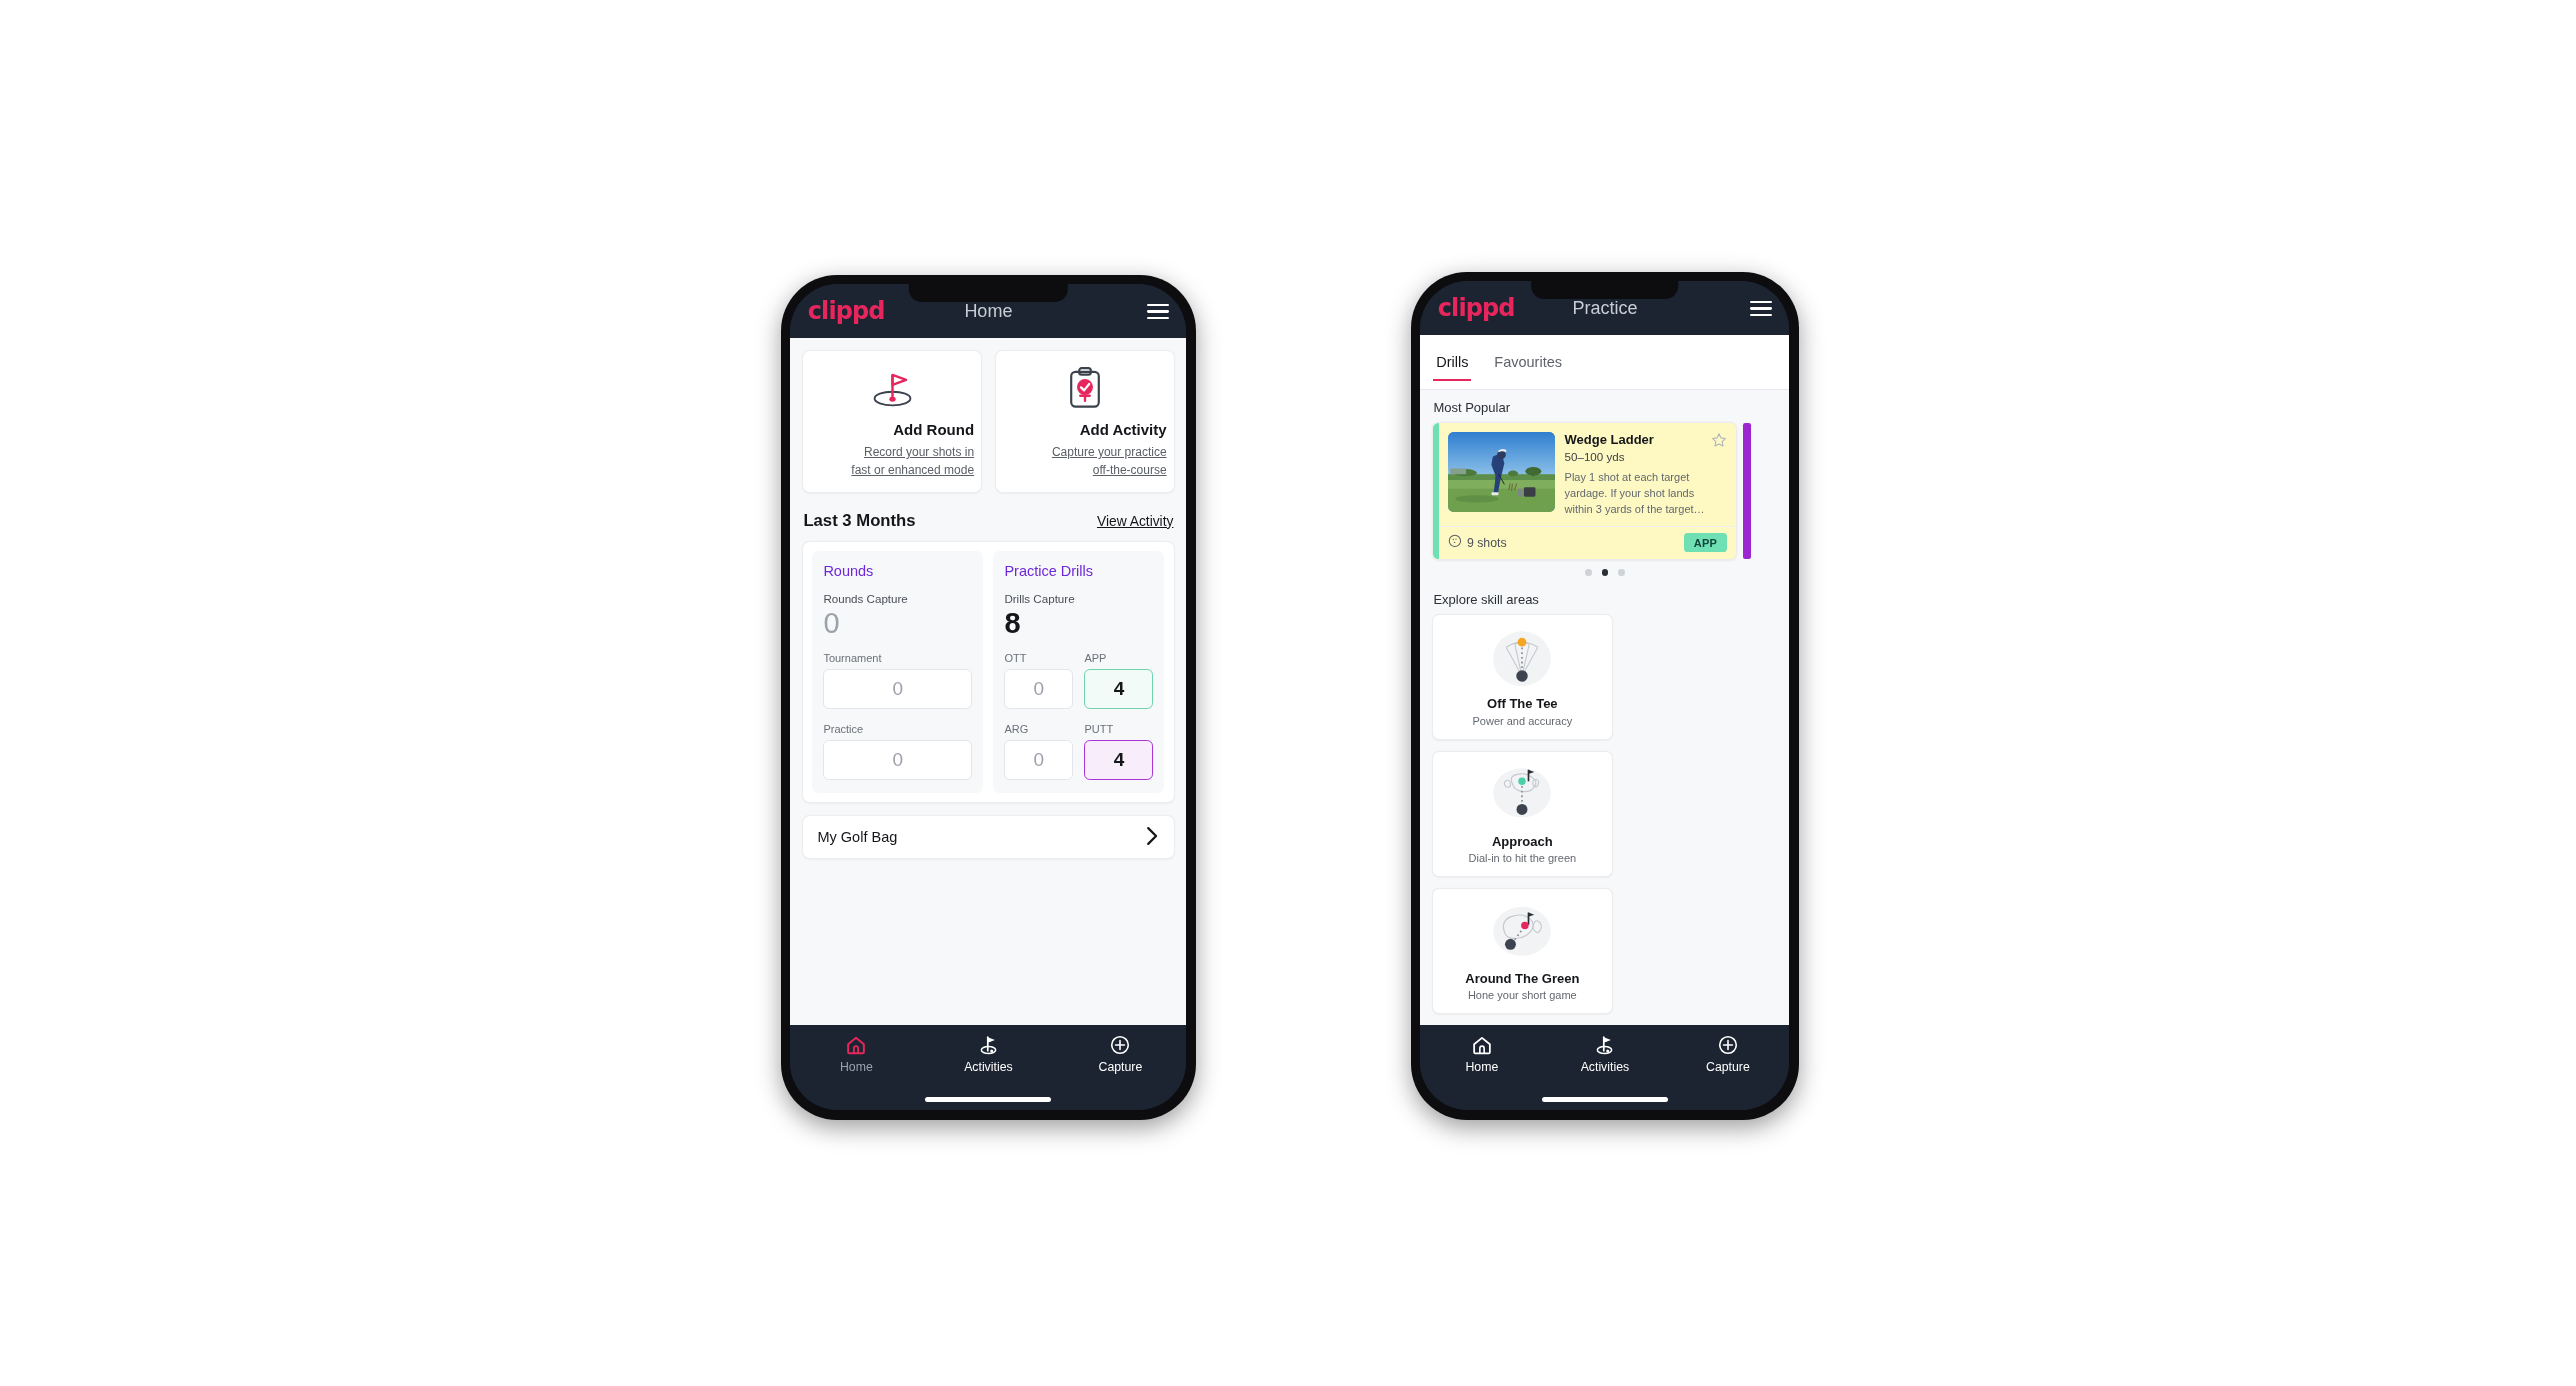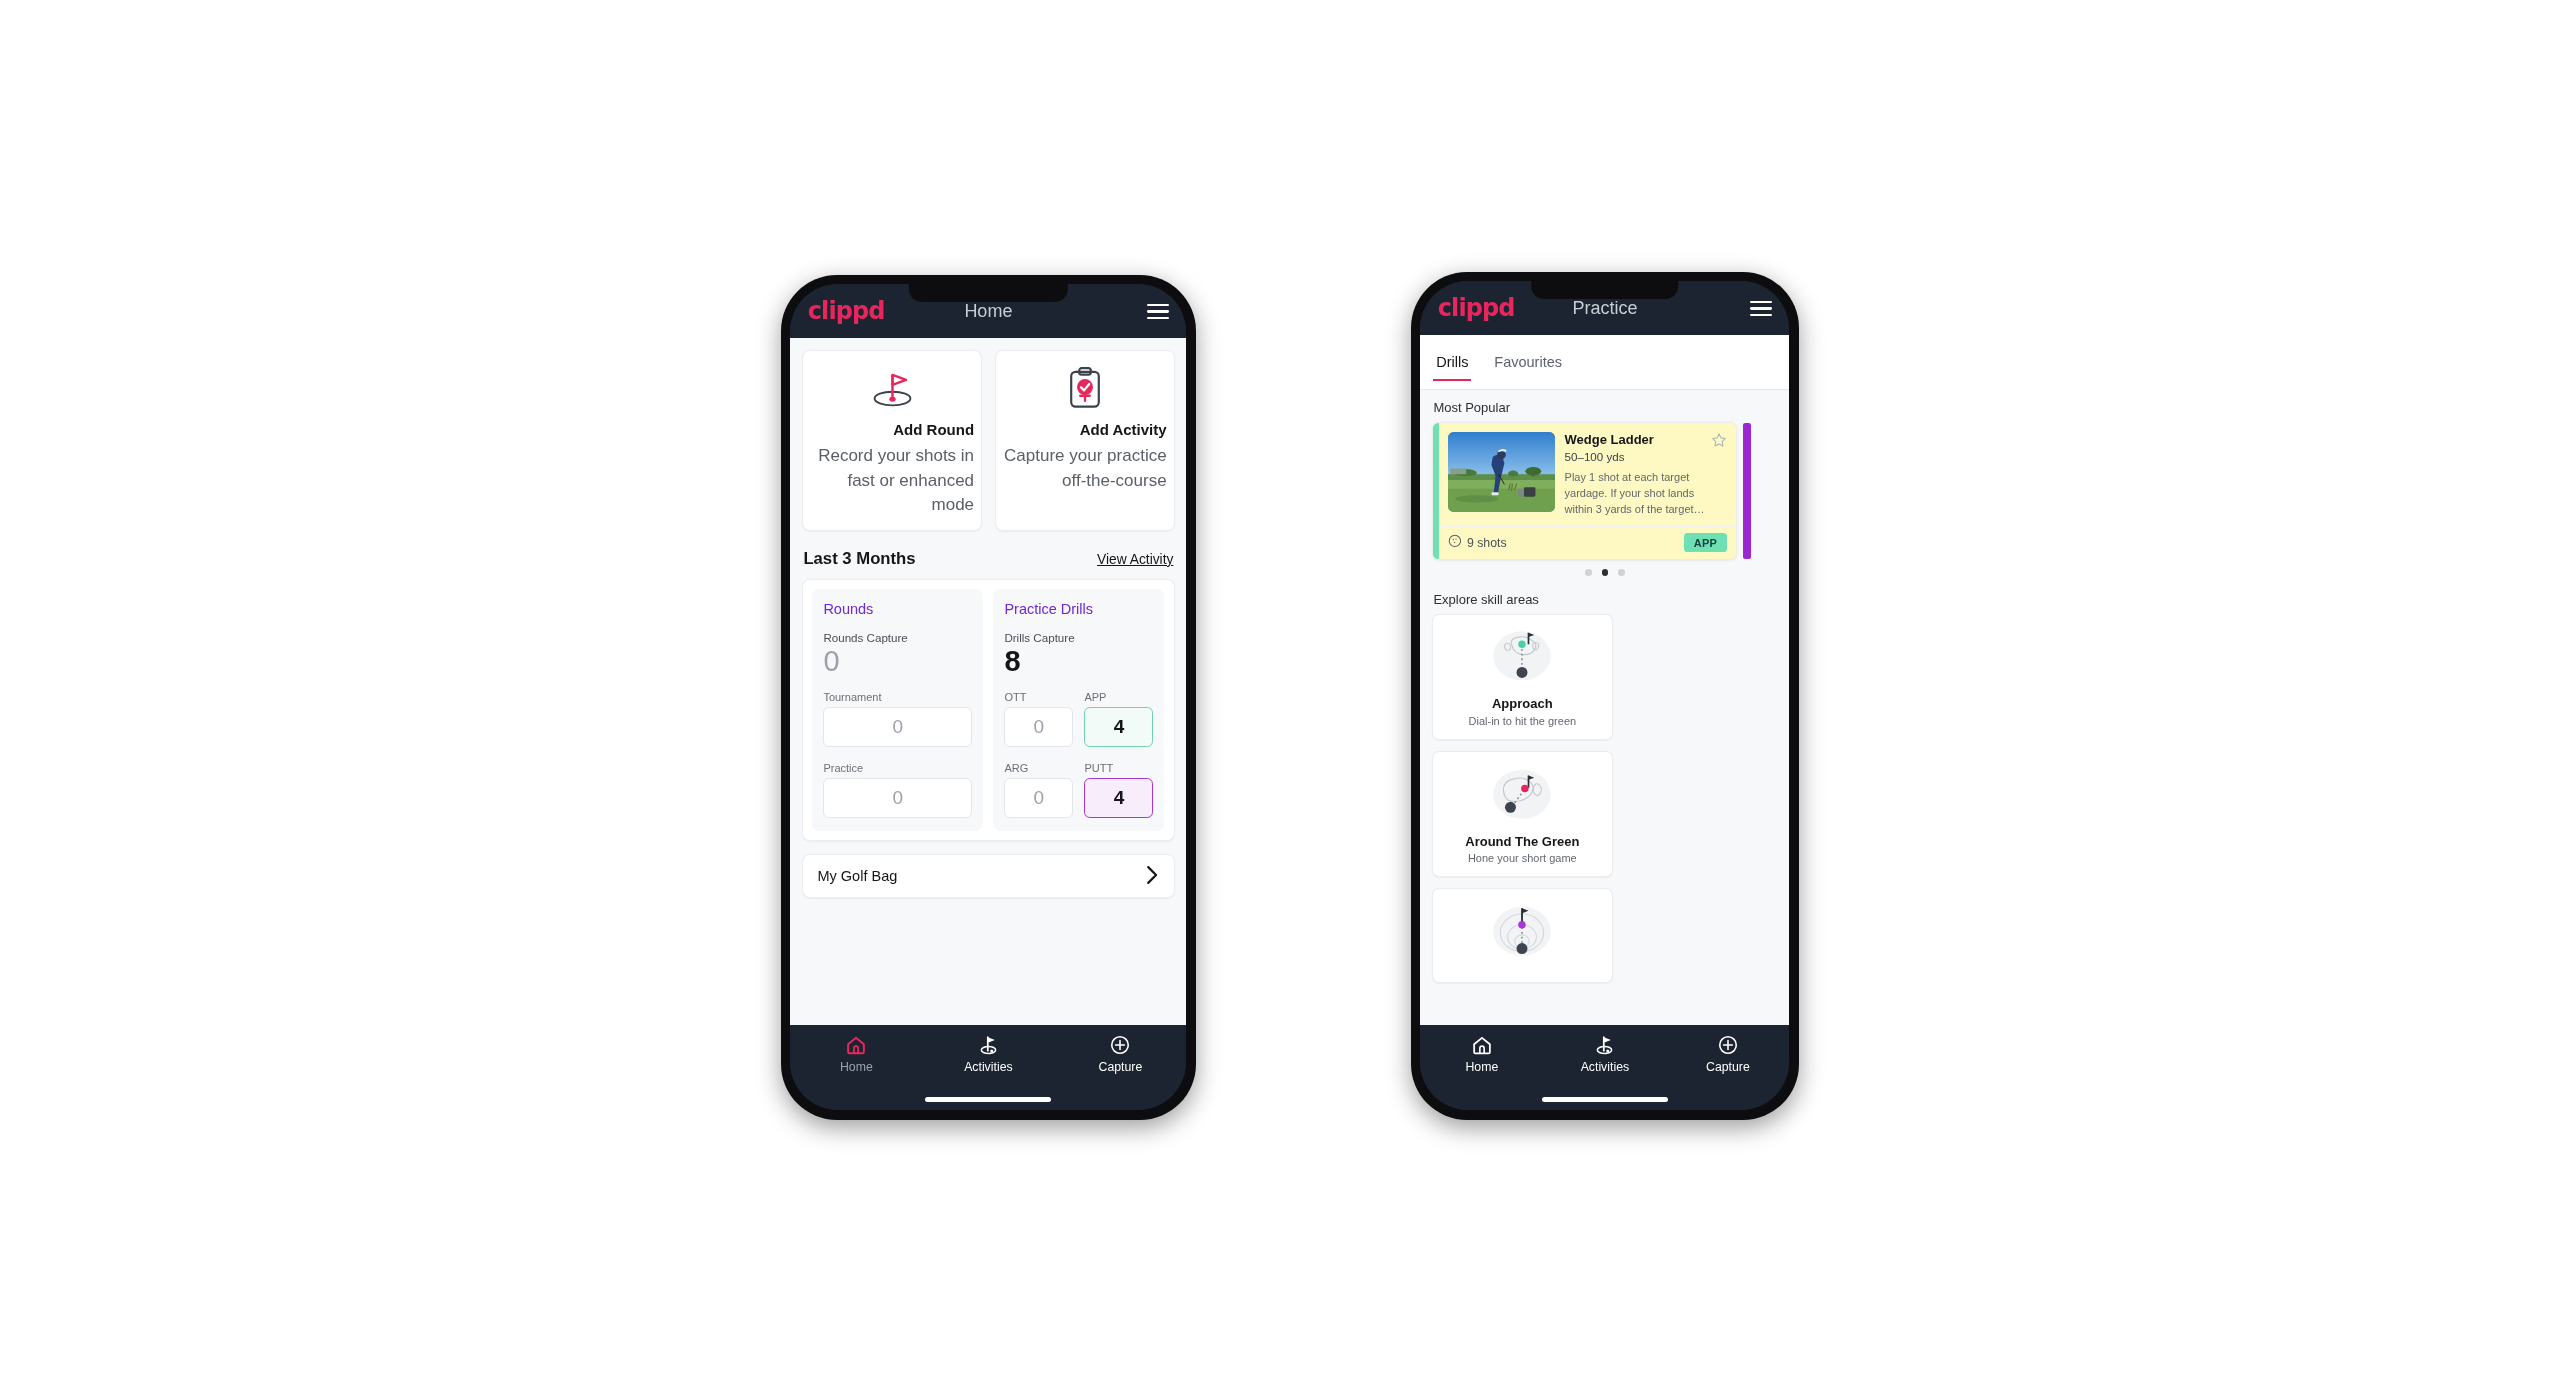--- a/index.html
+++ b/index.html
@@ -69,21 +69,21 @@
   
   .p1-pad{padding:11.6px 11.6px 0 11.6px;}
   .quick-row{display:flex;gap:12.3px;}
   .quick-card{
     flex:1;background:#ffffff;border:0.7px solid #eceef1;border-radius:8px;
     padding:15px 7.2px 13px 7.2px;text-align:right;
     box-shadow:0 0.7px 1.4px rgba(16,24,40,.05);
   }
   .quick-icon{height:45px;display:flex;align-items:center;justify-content:center;margin-bottom:10px;}
   .quick-title{font-size:15px;font-weight:700;color:#14161a;margin-bottom:6.5px;}
-  .quick-sub{font-size:17px;color:#5b6068;line-height:1.42;}
+  .quick-sub{font-size:12px;color:#5b6068;line-height:1.42;text-decoration:underline;}
 
   .sec-head{
     display:flex;align-items:baseline;justify-content:space-between;
     margin:18px 1.4px 10px 1.4px;
   }
   .sec-title{font-size:16.7px;font-weight:700;color:#14161a;}
   .sec-link{font-size:13.8px;color:#14161a;text-decoration:underline;}
 
   .stats-card{
     background:#ffffff;border:0.7px solid #eceef1;border-radius:8px;
@@ -414,20 +414,35 @@
           <div class="dots">
             <div class="dot"></div>
             <div class="dot on"></div>
             <div class="dot"></div>
           </div>
 
           <div class="small-head" style="margin-top:16px;">Explore skill areas</div>
 
           <div class="skill-grid">
 
+            <div class="skill-card">
+              <div class="skill-icon">
+                <svg width="70" height="62" viewBox="0 0 96 86">
+                  <ellipse cx="48" cy="44" rx="40" ry="38" fill="#f2f3f5"></ellipse>
+                  <path d="M48 68 L26 28 M48 68 L70 28 M48 68 L38 24 M48 68 L58 24" stroke="#c4c8cd" stroke-width="1.5" fill="none"></path>
+                  <path d="M26 28 Q48 14 70 28" stroke="#c4c8cd" stroke-width="1.5" fill="none"></path>
+                  <path d="M38 24 Q48 18 58 24" stroke="#c4c8cd" stroke-width="1.5" fill="none"></path>
+                  <line x1="48" y1="22" x2="48" y2="66" stroke="#8b9097" stroke-width="2.4" stroke-dasharray="2.5 4"></line>
+                  <circle cx="48" cy="21" r="6" fill="#f5a623"></circle>
+                  <circle cx="48" cy="68" r="8" fill="#3d4450"></circle>
+                </svg>
+              </div>
+              <div class="skill-title">Off The Tee</div>
+              <div class="skill-sub">Power and accuracy</div>
+            </div>
 
             <div class="skill-card">
               <div class="skill-icon">
                 <svg width="70" height="62" viewBox="0 0 96 86">
                   <ellipse cx="48" cy="40" rx="40" ry="34" fill="#f2f3f5"></ellipse>
                   <path d="M35 28 q-6 -12 8 -14 q12 -2 18 4 q10 6 4 14 q-6 8 -18 6 q-10 -2 -12 -10 z" fill="none" stroke="#c4c8cd" stroke-width="1.6"></path>
                   <path d="M26 32 q-5 -6 0 -9 q5 -2 6 4 q1 6 -6 5 z" fill="none" stroke="#c4c8cd" stroke-width="1.5"></path>
                   <path d="M68 32 q6 -7 1 -10 q-6 -2 -6 4 q0 6 5 6 z" fill="none" stroke="#c4c8cd" stroke-width="1.5"></path>
                   <line x1="57" y1="8" x2="57" y2="24" stroke="#2a2f36" stroke-width="2.3"></line>
                   <path d="M57 8 L65 11 L57 14 Z" fill="#2a2f36"></path>

